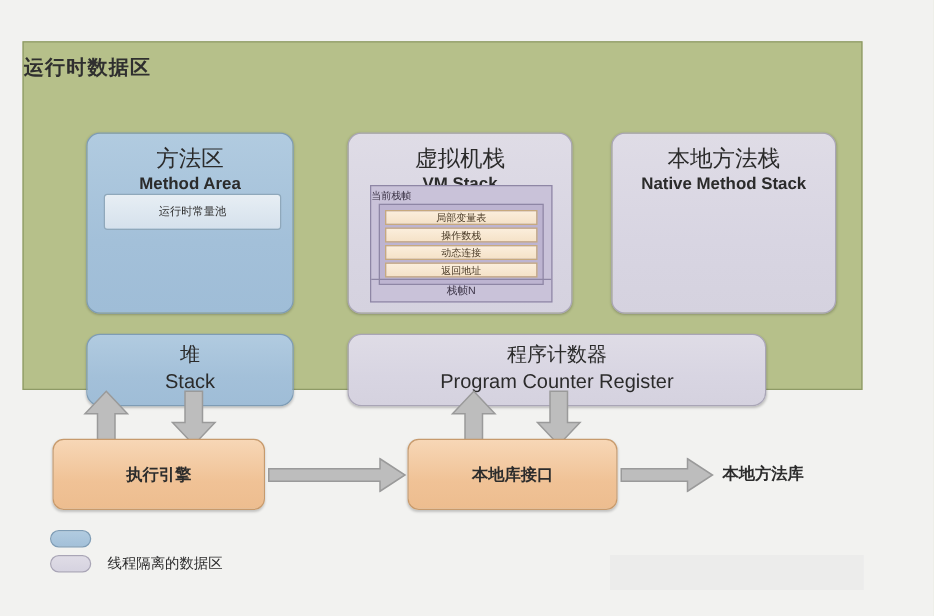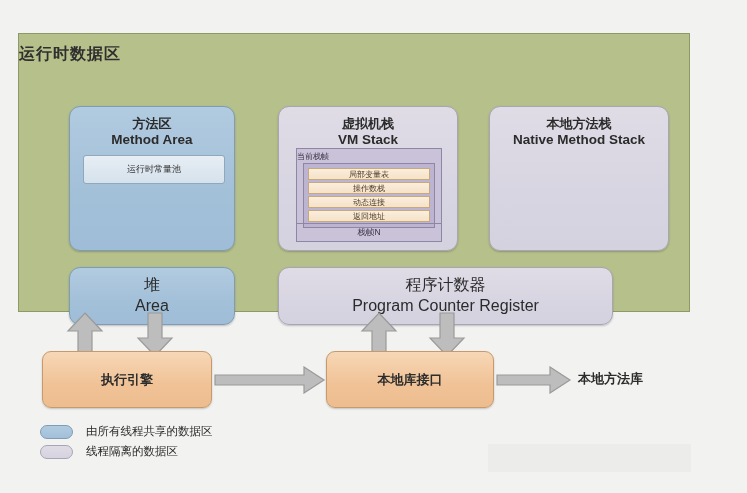--- a/index.html
+++ b/index.html
@@ -54,22 +54,22 @@
   .region-isolated {
     background: linear-gradient(180deg, #dfdce6 0%, #d8d5e2 60%, #d5d2df 100%);
     border: 1px solid #a9a5b6;
   }
   .region-head {
     text-align: center;
     padding-top: 9px;
     line-height: 1.25;
   }
   .region-head .cn {
-    font-size: 13px;
-    font-weight: bold;
+    font-size: 18px;
+    font-weight: normal;
     display: block;
   }
   .region-head .en {
     font-size: 13.5px;
     font-weight: bold;
     display: block;
   }
 
   
   #method-area { left: 50px; top: 72px; width: 166px; height: 145px; }
@@ -269,21 +269,21 @@
   <div class="region region-isolated" id="native-method-stack">
     <div class="region-head">
       <span class="cn">本地方法栈</span>
       <span class="en">Native Method Stack</span>
     </div>
   </div>
 
   <div class="region region-shared" id="heap">
     <div class="centered-head">
       <span class="cn">堆</span>
-      <span class="en">Area</span>
+      <span class="en">Stack</span>
     </div>
   </div>
 
   <div class="region region-isolated" id="pc-register">
     <div class="centered-head">
       <span class="cn">程序计数器</span>
       <span class="en">Program Counter Register</span>
     </div>
   </div>
 </div>
@@ -330,21 +330,20 @@
 
 <div class="proc-box" id="native-interface">
   <span>本地库接口</span>
 </div>
 
 <div id="native-library-label">本地方法库</div>
 
 <div class="legend">
   <div class="legend-row">
     <span class="legend-pill pill-shared"></span>
-    <span class="legend-text">由所有线程共享的数据区</span>
   </div>
   <div class="legend-row">
     <span class="legend-pill pill-isolated"></span>
     <span class="legend-text">线程隔离的数据区</span>
   </div>
 </div>
 
 <div class="watermark"></div>
 
 </body></html>

